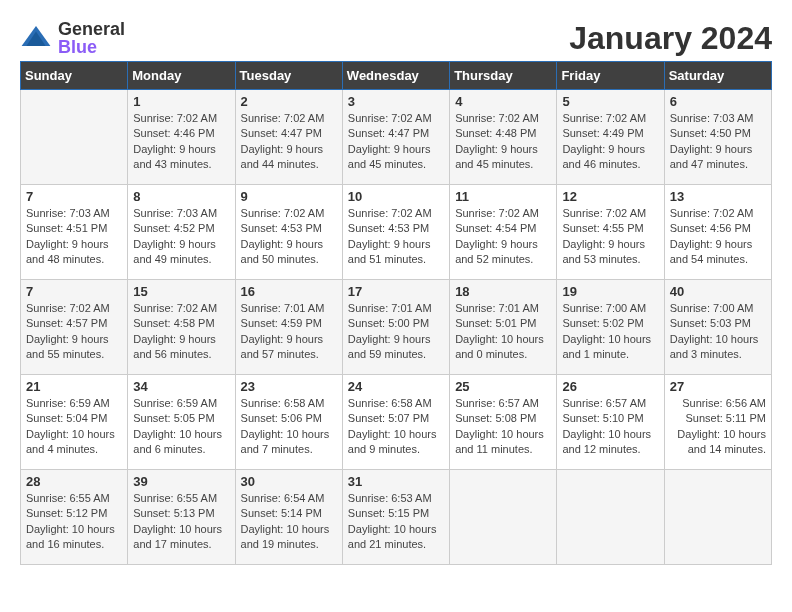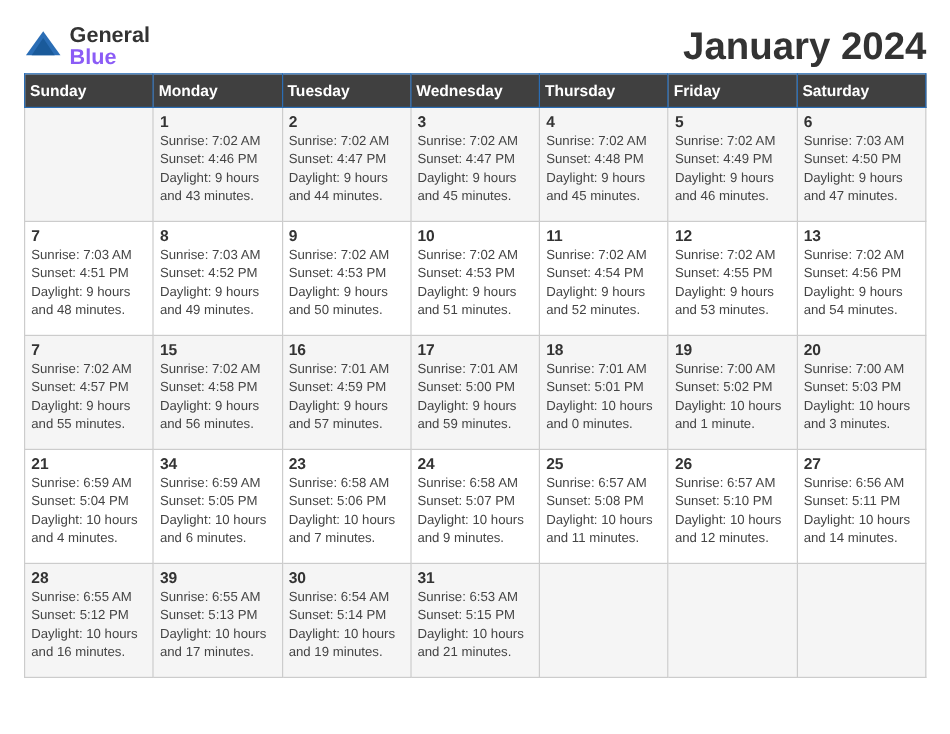--- a/index.html
+++ b/index.html
@@ -264,21 +264,21 @@
 and 0 minutes.</div>
         </td>
         <td>
           <span class="day-number">19</span>
           <div class="day-info" style="white-space: pre-line;">Sunrise: 7:00 AM
 Sunset: 5:02 PM
 Daylight: 10 hours
 and 1 minute.</div>
         </td>
         <td>
-          <span class="day-number">20</span>
+          <span class="day-number">40</span>
           <div class="day-info" style="white-space: pre-line;">Sunrise: 7:00 AM
 Sunset: 5:03 PM
 Daylight: 10 hours
 and 3 minutes.</div>
         </td>
       </tr>
       <tr class="week-row">
         <td>
           <span class="day-number">21</span>
           <div class="day-info" style="white-space: pre-line;">Sunrise: 6:59 AM
@@ -316,21 +316,21 @@
         </td>
         <td>
           <span class="day-number">26</span>
           <div class="day-info" style="white-space: pre-line;">Sunrise: 6:57 AM
 Sunset: 5:10 PM
 Daylight: 10 hours
 and 12 minutes.</div>
         </td>
         <td>
           <span class="day-number">27</span>
-          <div class="day-info" style="white-space: pre-line;">Sunrise: 6:56 AM
+          <div class="day-info" style="white-space: pre-line; text-align: right;">Sunrise: 6:56 AM
 Sunset: 5:11 PM
 Daylight: 10 hours
 and 14 minutes.</div>
         </td>
       </tr>
       <tr class="week-row">
         <td>
           <span class="day-number">28</span>
           <div class="day-info" style="white-space: pre-line;">Sunrise: 6:55 AM
 Sunset: 5:12 PM

